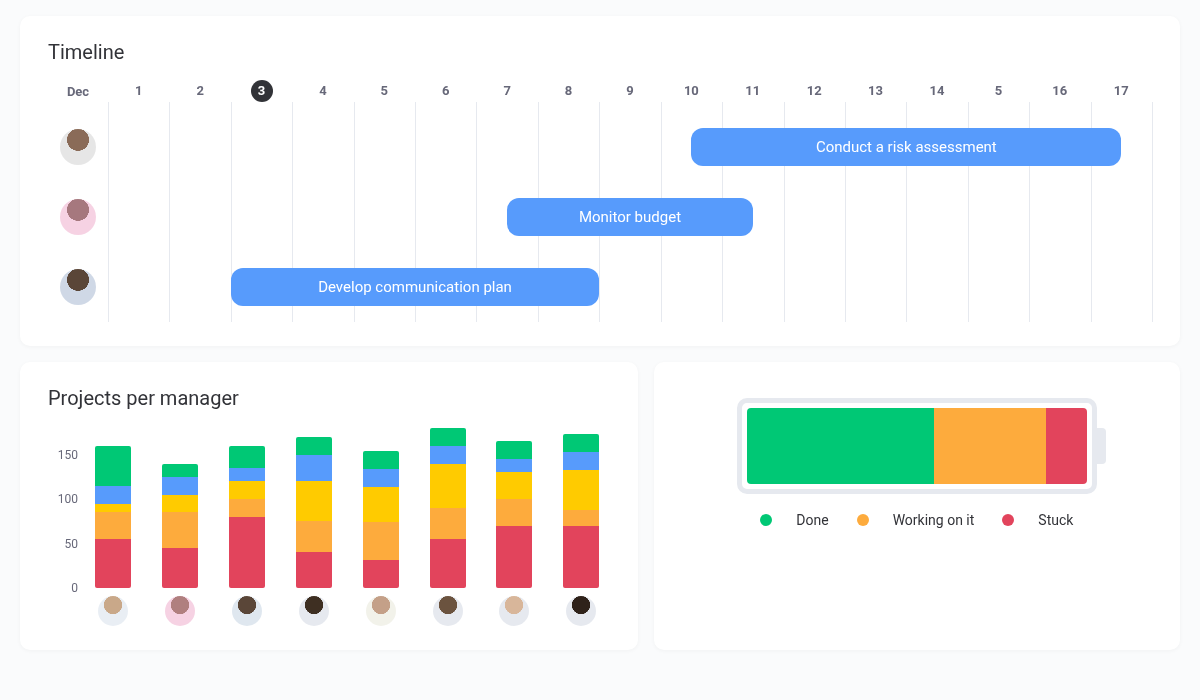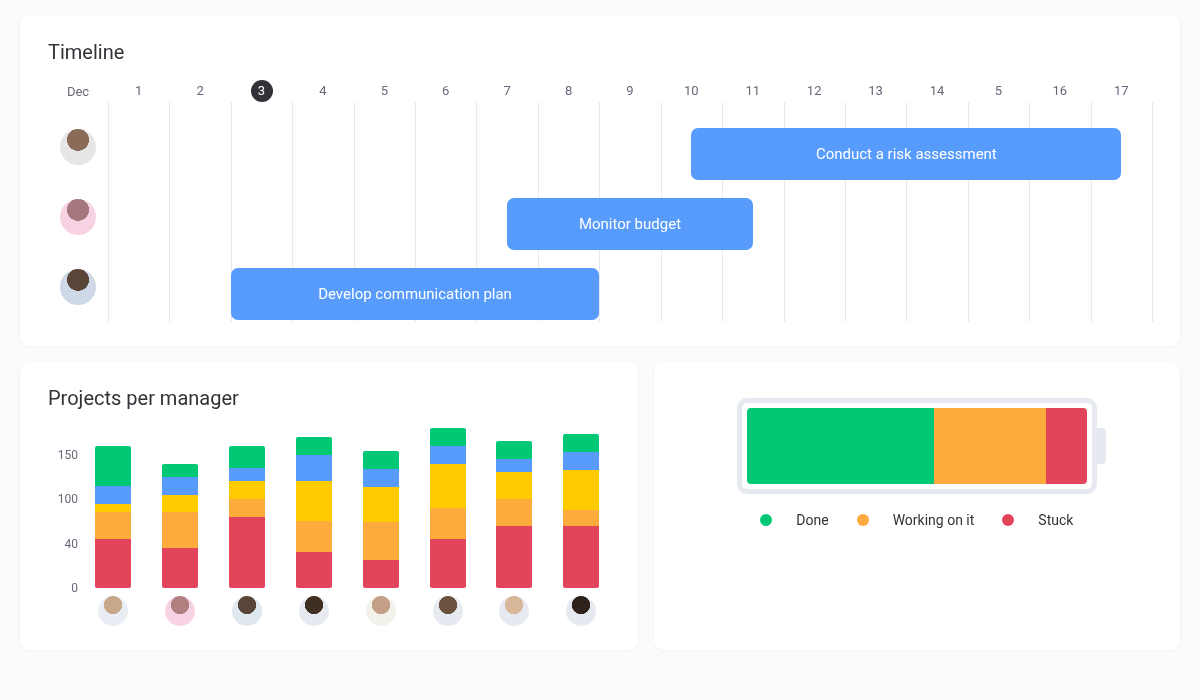--- a/index.html
+++ b/index.html
@@ -25,20 +25,21 @@
     margin-bottom: 16px;
   }
   
   .timeline-wrap { position: relative; }
   .timeline-header {
     display: flex;
     align-items: center;
     font-size: 13px;
     color: #676879;
     margin-bottom: 10px;
+    font-weight: bold;
   }
   .month-label {
     width: 60px;
     flex: 0 0 60px;
     text-align: center;
     font-size: 13px;
   }
   .days {
     position: relative;
     flex: 1;
@@ -93,24 +94,24 @@
   .avatar.small { width: 30px; height: 30px; margin: 0; }
   .bars-layer {
     position: absolute;
     left: 60px;
     right: 0;
     top: 0;
     bottom: 0;
   }
   .task-bar {
     position: absolute;
-    height: 52px;
+    height: 38px;
     background: #579bfc;
     color: #fff;
-    border-radius: 7px;
+    border-radius: 12px;
     display: flex;
     align-items: center;
     justify-content: center;
     font-size: 15px;
     white-space: nowrap;
     padding: 0 12px;
   }
   
   .bottom-row {
     display: flex;
@@ -301,21 +302,21 @@
   </div>
 </div>
 
 <div class="bottom-row">
 
   <div class="card ppm-card">
     <div class="card-title">Projects per manager</div>
     <div class="bar-chart">
       <div class="yaxis" id="ppm-yaxis">
           <div class="ytick" style="bottom: 38px;">0</div>
-          <div class="ytick" style="bottom: 82.4444px;">40</div>
+          <div class="ytick" style="bottom: 82.4444px;">50</div>
           <div class="ytick" style="bottom: 126.889px;">100</div>
           <div class="ytick" style="bottom: 171.333px;">150</div>
         </div>
       <div class="bars-area" id="ppm-bars">
           <div class="bar-col">
             <div class="stacked">
               <div class="seg red" style="height: 48.8889px;"></div>
               <div class="seg orange" style="height: 26.6667px;"></div>
               <div class="seg yellow" style="height: 8.88889px;"></div>
               <div class="seg blue" style="height: 17.7778px;"></div>

